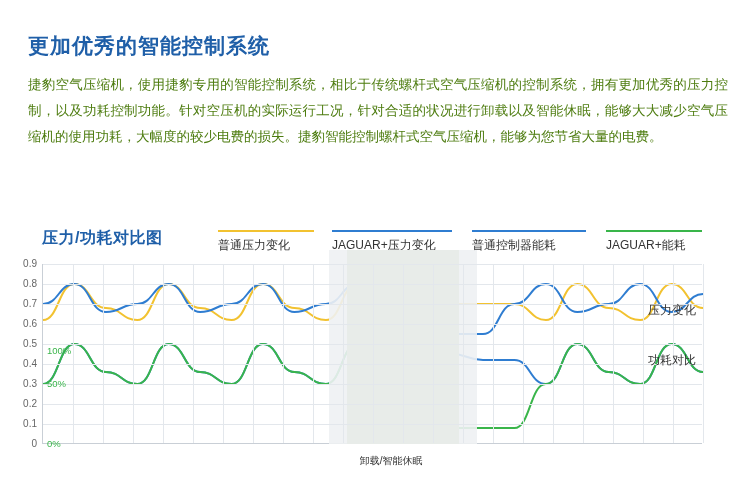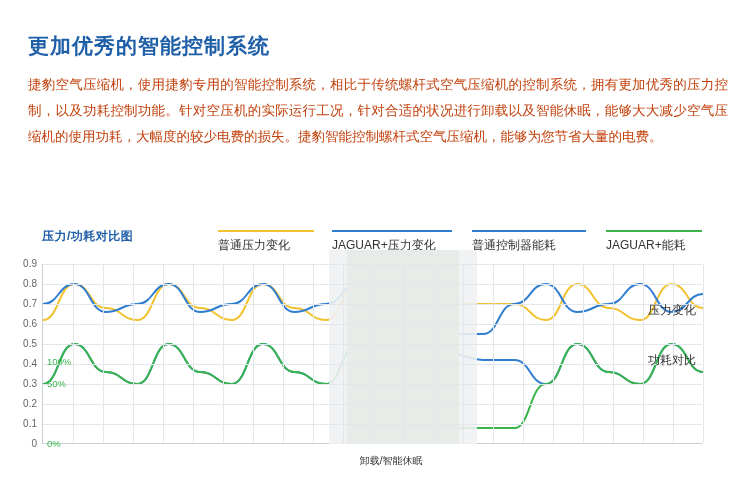--- a/index.html
+++ b/index.html
@@ -12,30 +12,30 @@
   }
   .page{position:absolute;left:0;top:0;width:753px;height:486px;}
 
   .title{
     position:absolute;left:28px;top:32px;
     font-size:21px;font-weight:bold;color:#1f5fa8;
     letter-spacing:1px;
   }
   .para{
     position:absolute;left:28px;top:72px;width:700px;
-    font-size:13.5px;line-height:26px;color:#c2410c;
+    font-size:13.5px;line-height:26px;color:#4d7c0f;
     text-align:justify;
   }
 
   
   .chart-wrap{position:absolute;left:0;top:222px;width:753px;height:264px;}
 
   .chart-title{
     position:absolute;left:42px;top:6px;
-    font-size:12px;font-weight:bold;color:#1f5fa8;
+    font-size:16px;font-weight:bold;color:#1f5fa8;
     letter-spacing:.5px;
   }
 
   .legend{position:absolute;top:8px;height:22px;}
   .legend .lbl{
     font-size:12px;color:#333;white-space:nowrap;
     padding-top:7px;display:block;
   }
   .legend .bar{
     position:absolute;left:0;top:0;height:2px;width:100%;
@@ -161,21 +161,21 @@
           <div class="ytick" style="top: 160px;">0.1</div>
           <div class="ytick" style="top: 180px;">0</div>
         </div>
       <svg id="lines" width="660" height="180" viewBox="0 0 660 180" preserveAspectRatio="none">
           <path d="M0.0,56.0 C15.7,56.0 15.7,20.0 31.4,20.0 C47.1,20.0 47.1,44.0 62.9,44.0 C78.6,44.0 78.6,56.0 94.3,56.0 C110.0,56.0 110.0,20.0 125.7,20.0 C141.4,20.0 141.4,44.0 157.1,44.0 C172.9,44.0 172.9,56.0 188.6,56.0 C204.3,56.0 204.3,20.0 220.0,20.0 C235.7,20.0 235.7,44.0 251.4,44.0 C267.1,44.0 267.1,56.0 282.9,56.0 C298.6,56.0 298.6,20.0 314.3,20.0 C330.0,20.0 330.0,44.0 345.7,44.0 C361.4,44.0 361.4,56.0 377.1,56.0 C392.9,56.0 392.9,40.0 408.6,40.0 C424.3,40.0 424.3,40.0 440.0,40.0 C455.7,40.0 455.7,40.0 471.4,40.0 C487.1,40.0 487.1,56.0 502.9,56.0 C518.6,56.0 518.6,20.0 534.3,20.0 C550.0,20.0 550.0,44.0 565.7,44.0 C581.4,44.0 581.4,56.0 597.1,56.0 C612.9,56.0 612.9,20.0 628.6,20.0 C644.3,20.0 644.3,44.0 660.0,44.0" fill="none" stroke="#f2c230" stroke-width="2" stroke-linecap="round" stroke-linejoin="round"></path>
           <path d="M0.0,40.0 C15.7,40.0 15.7,20.0 31.4,20.0 C47.1,20.0 47.1,48.0 62.9,48.0 C78.6,48.0 78.6,40.0 94.3,40.0 C110.0,40.0 110.0,20.0 125.7,20.0 C141.4,20.0 141.4,48.0 157.1,48.0 C172.9,48.0 172.9,40.0 188.6,40.0 C204.3,40.0 204.3,20.0 220.0,20.0 C235.7,20.0 235.7,48.0 251.4,48.0 C267.1,48.0 267.1,40.0 282.9,40.0 C298.6,40.0 298.6,20.0 314.3,20.0 C330.0,20.0 330.0,48.0 345.7,48.0 C361.4,48.0 361.4,40.0 377.1,40.0 C392.9,40.0 392.9,70.0 408.6,70.0 C424.3,70.0 424.3,70.0 440.0,70.0 C455.7,70.0 455.7,40.0 471.4,40.0 C487.1,40.0 487.1,20.0 502.9,20.0 C518.6,20.0 518.6,48.0 534.3,48.0 C550.0,48.0 550.0,40.0 565.7,40.0 C581.4,40.0 581.4,20.0 597.1,20.0 C612.9,20.0 612.9,48.0 628.6,48.0 C644.3,48.0 644.3,30.0 660.0,30.0" fill="none" stroke="#2f7dd1" stroke-width="2" stroke-linecap="round" stroke-linejoin="round"></path>
           <path d="M0.0,120.0 C15.7,120.0 15.7,80.0 31.4,80.0 C47.1,80.0 47.1,108.0 62.9,108.0 C78.6,108.0 78.6,120.0 94.3,120.0 C110.0,120.0 110.0,80.0 125.7,80.0 C141.4,80.0 141.4,108.0 157.1,108.0 C172.9,108.0 172.9,120.0 188.6,120.0 C204.3,120.0 204.3,80.0 220.0,80.0 C235.7,80.0 235.7,108.0 251.4,108.0 C267.1,108.0 267.1,120.0 282.9,120.0 C298.6,120.0 298.6,80.0 314.3,80.0 C330.0,80.0 330.0,108.0 345.7,108.0 C361.4,108.0 361.4,120.0 377.1,120.0 C392.9,120.0 392.9,90.0 408.6,90.0 C424.3,90.0 424.3,96.0 440.0,96.0 C455.7,96.0 455.7,96.0 471.4,96.0 C487.1,96.0 487.1,120.0 502.9,120.0 C518.6,120.0 518.6,80.0 534.3,80.0 C550.0,80.0 550.0,108.0 565.7,108.0 C581.4,108.0 581.4,120.0 597.1,120.0 C612.9,120.0 612.9,80.0 628.6,80.0 C644.3,80.0 644.3,108.0 660.0,108.0" fill="none" stroke="#2f7dd1" stroke-width="2" stroke-linecap="round" stroke-linejoin="round"></path>
           <path d="M0.0,120.0 C15.7,120.0 15.7,80.0 31.4,80.0 C47.1,80.0 47.1,108.0 62.9,108.0 C78.6,108.0 78.6,120.0 94.3,120.0 C110.0,120.0 110.0,80.0 125.7,80.0 C141.4,80.0 141.4,108.0 157.1,108.0 C172.9,108.0 172.9,120.0 188.6,120.0 C204.3,120.0 204.3,80.0 220.0,80.0 C235.7,80.0 235.7,108.0 251.4,108.0 C267.1,108.0 267.1,120.0 282.9,120.0 C298.6,120.0 298.6,80.0 314.3,80.0 C330.0,80.0 330.0,108.0 345.7,108.0 C361.4,108.0 361.4,120.0 377.1,120.0 C392.9,120.0 392.9,164.0 408.6,164.0 C424.3,164.0 424.3,164.0 440.0,164.0 C455.7,164.0 455.7,164.0 471.4,164.0 C487.1,164.0 487.1,120.0 502.9,120.0 C518.6,120.0 518.6,80.0 534.3,80.0 C550.0,80.0 550.0,108.0 565.7,108.0 C581.4,108.0 581.4,120.0 597.1,120.0 C612.9,120.0 612.9,80.0 628.6,80.0 C644.3,80.0 644.3,108.0 660.0,108.0" fill="none" stroke="#39b54a" stroke-width="2" stroke-linecap="round" stroke-linejoin="round"></path>
         </svg>
 
-      <div class="pct" id="pct100" style="left: 4px; top: 98px;">100%</div>
+      <div class="pct" id="pct100" style="left: 4px; top: 87px;">100%</div>
       <div class="pct" id="pct50" style="left: 4px; top: 120px;">50%</div>
       <div class="pct" id="pct0" style="left: 4px; top: 180px;">0%</div>
     </div>
 
     <div class="ann" id="ann-pressure" style="left:648px;top:80px;">压力变化</div>
     <div class="ann" id="ann-power" style="left:648px;top:130px;">功耗对比</div>
     <div class="caption" id="cap-band" style="left: 359.7px;">卸载/智能休眠</div>
 
   </div>
 </div>

